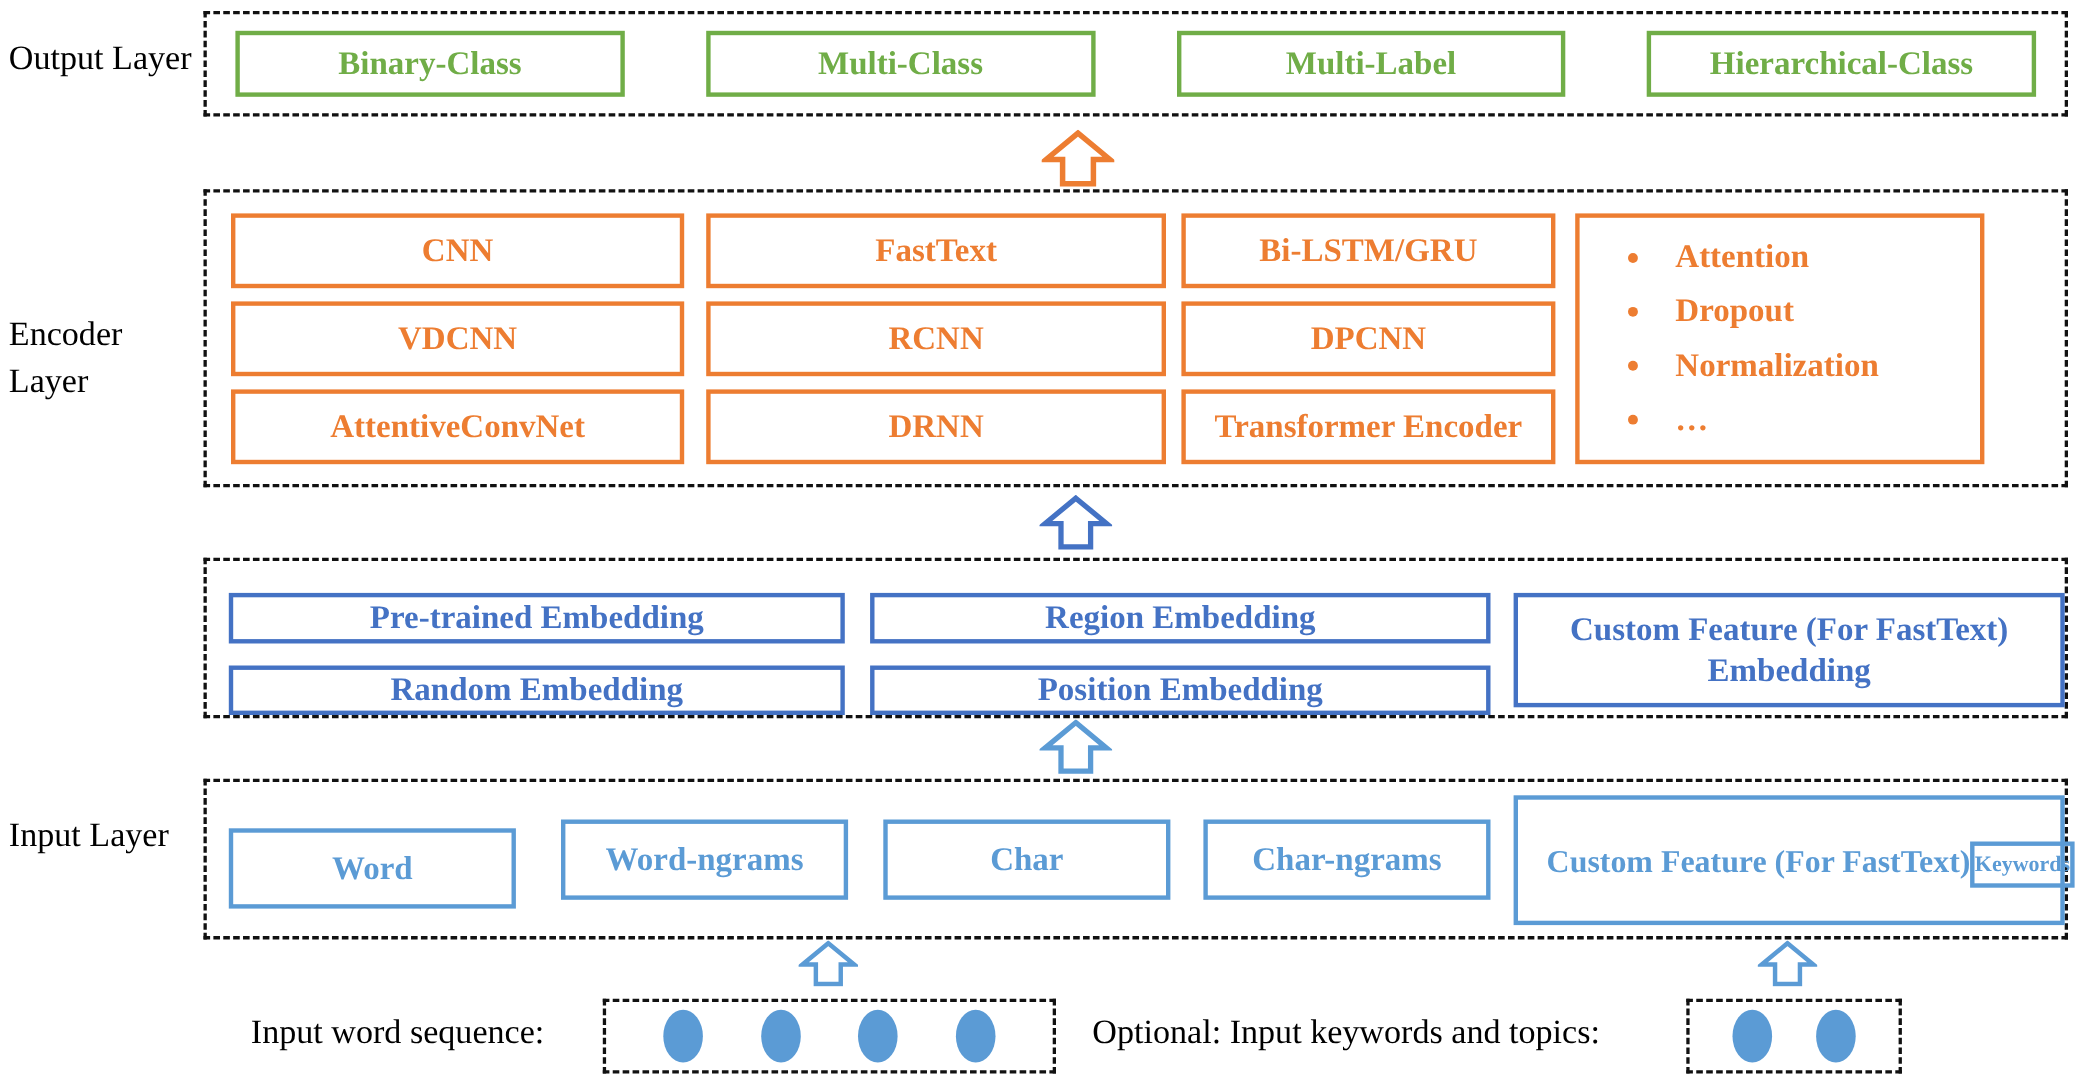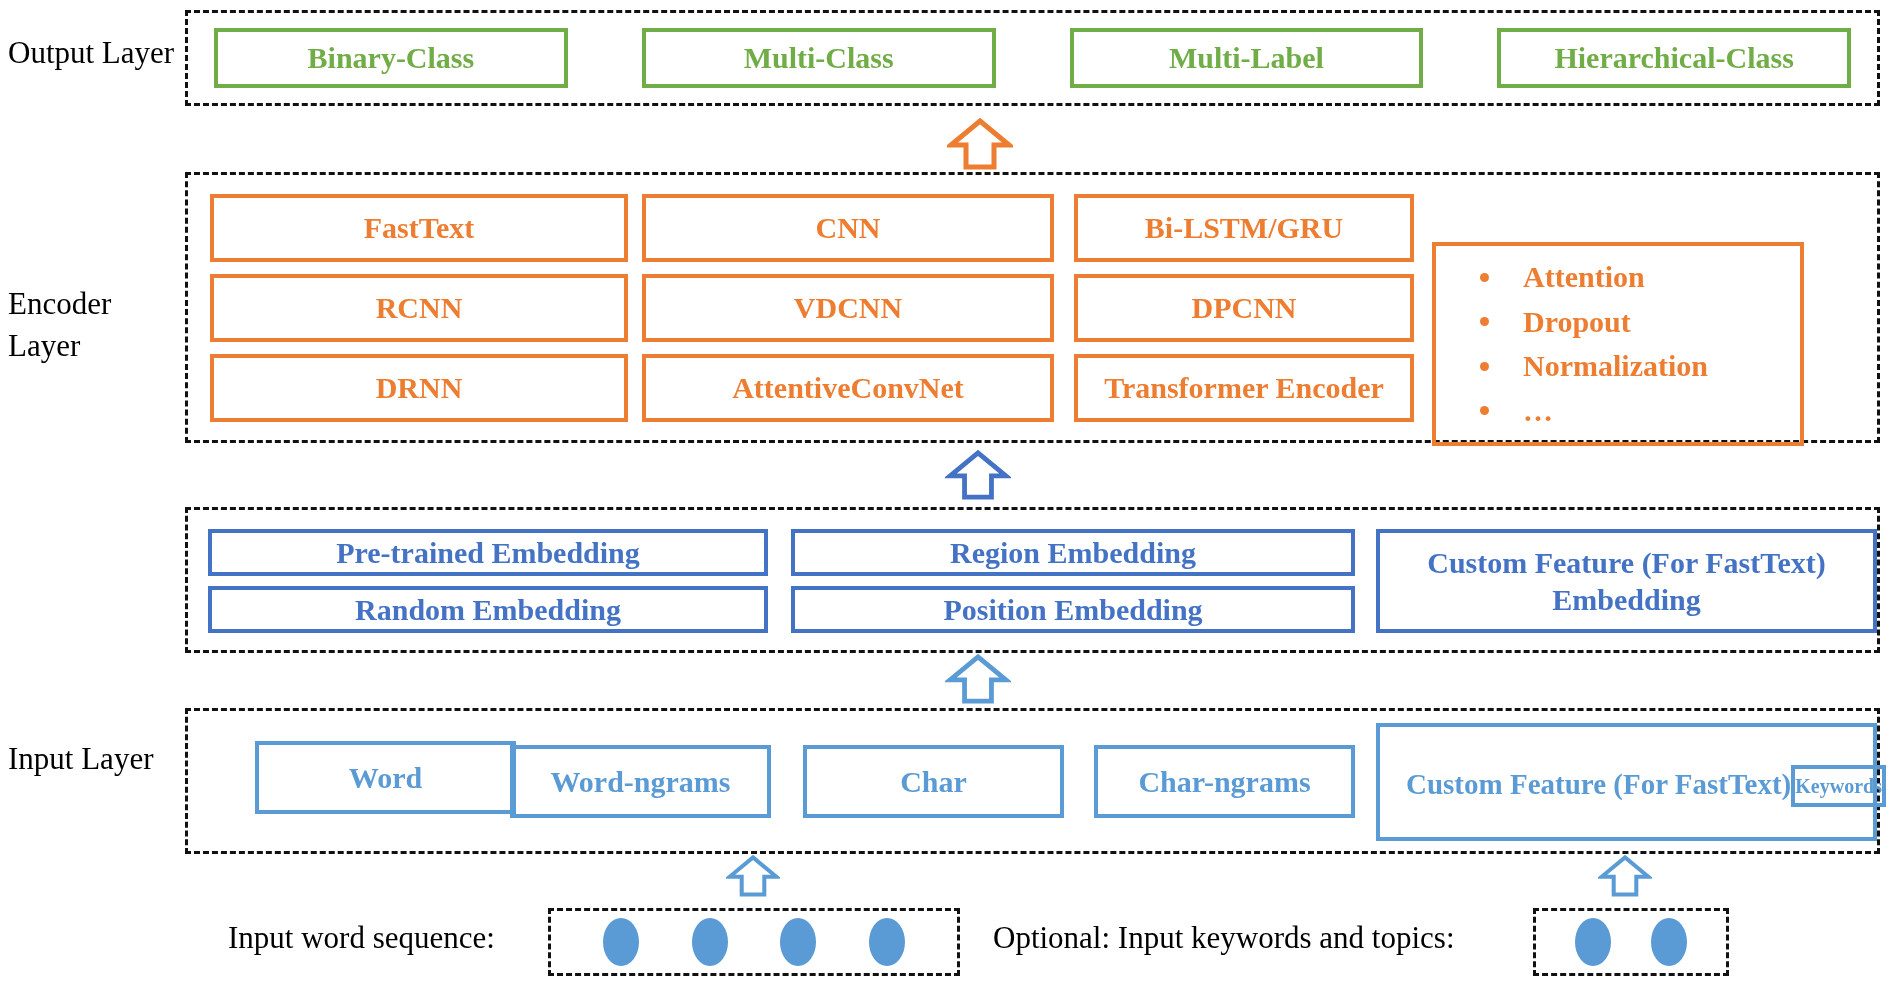--- a/index.html
+++ b/index.html
@@ -30,46 +30,46 @@
   .enc-col{ display:flex; flex-direction:column; gap:12px; }
   .enc-col-1{ width:418px; margin-right:14px; }
   .enc-col-2{ width:412px; margin-right:20px; }
   .enc-col-3{ width:340px; margin-right:18px; }
   .orange-box{
     height:68px; box-sizing:border-box; border:4px solid var(--orange);
     color:var(--orange); font-weight:bold; font-size:30px;
     display:flex; align-items:center; justify-content:center; white-space:nowrap;
   }
   .extras-box{
-    width:372px; height:204px; box-sizing:border-box; border:4px solid var(--orange);
-    display:flex; flex-direction:column; justify-content:space-evenly; padding:4px 0 4px 44px;margin-top:48px;
+    width:372px; height:228px; box-sizing:border-box; border:4px solid var(--orange);
+    display:flex; flex-direction:column; justify-content:space-evenly; padding:4px 0 4px 44px;
   }
   .bullet-item{ display:flex; align-items:center; gap:34px; color:var(--orange); font-weight:bold; font-size:30px; }
   .bullet-dot{ width:9px; height:9px; border-radius:50%; background:var(--orange); flex:none; }
   
   #embedding-box{ top:507px; height:146px; display:flex; padding:19px 0 0 20px; }
   .emb-col{ display:flex; flex-direction:column; gap:10px; }
   .emb-col-1{ width:560px; margin-right:23px; }
   .emb-col-2{ width:564px; margin-right:21px; }
   .blue-box{
     height:47px; box-sizing:border-box; border:4px solid var(--blue);
     color:var(--blue); font-weight:bold; font-size:30px;
-    display:flex; align-items:center; justify-content:center; white-space:nowrap;
+    display:flex; align-items:center; justify-content:center; white-space:nowrap;margin-top:10px;
   }
   .blue-tall{
     width:501px; height:104px; white-space:normal; text-align:center; line-height:1.25; padding:0 12px;
   }
   
   #input-box{ top:708px; height:146px; }
   .lblue-box{
     position:absolute; box-sizing:border-box; border:4px solid var(--light-blue);
     color:var(--light-blue); font-weight:bold; font-size:30px;
     display:flex; align-items:center; justify-content:center; white-space:nowrap;
   }
-  .inp-1{ left:20px;  top:30px; width:261px; height:73px;margin-left:47px; }
+  .inp-1{ left:20px;  top:42px; width:261px; height:73px; }
   .inp-2{ left:322px; top:34px; width:261px; height:73px; }
   .inp-3{ left:615px; top:34px; width:261px; height:73px; }
   .inp-4{ left:906px; top:34px; width:261px; height:73px; }
   .custom-feature{
     left:1188px; top:12px; width:501px; height:118px;
     flex-direction:row; justify-content:flex-start; padding:3px 26px 0 26px;
   }
   .custom-feature .cf-title{ font-size:29px; line-height:36px; }
   .cf-row{ display:flex; gap:18px; width:100%; margin-top:5px; }
   .cf-sub{ position:static; flex:1; height:42px; font-size:20px;text-align:center; }
@@ -106,29 +106,29 @@
     <div class="green-box">Multi-Class</div>
     <div class="green-box">Multi-Label</div>
     <div class="green-box">Hierarchical-Class</div>
   </div>
 
   <svg class="arrow arrow-orange" style="left:947px;top:118px" width="66" height="52" viewBox="0 0 64 52">
     <polygon points="32,3 61,27 46,27 46,49 18,49 18,27 3,27"></polygon>
   </svg>
 
   <div class="dashed-box" id="encoder-box">
+    <div class="enc-col enc-col-2">
+      <div class="orange-box">CNN</div>
+      <div class="orange-box">VDCNN</div>
+      <div class="orange-box">AttentiveConvNet</div>
+    </div>
     <div class="enc-col enc-col-1">
       <div class="orange-box">FastText</div>
       <div class="orange-box">RCNN</div>
       <div class="orange-box">DRNN</div>
-    </div>
-    <div class="enc-col enc-col-2">
-      <div class="orange-box">CNN</div>
-      <div class="orange-box">VDCNN</div>
-      <div class="orange-box">AttentiveConvNet</div>
     </div>
     <div class="enc-col enc-col-3">
       <div class="orange-box">Bi-LSTM/GRU</div>
       <div class="orange-box">DPCNN</div>
       <div class="orange-box">Transformer Encoder</div>
     </div>
     <div class="extras-box">
       <div class="bullet-item">
         <span class="bullet-dot"></span>
         <span>Attention</span>

